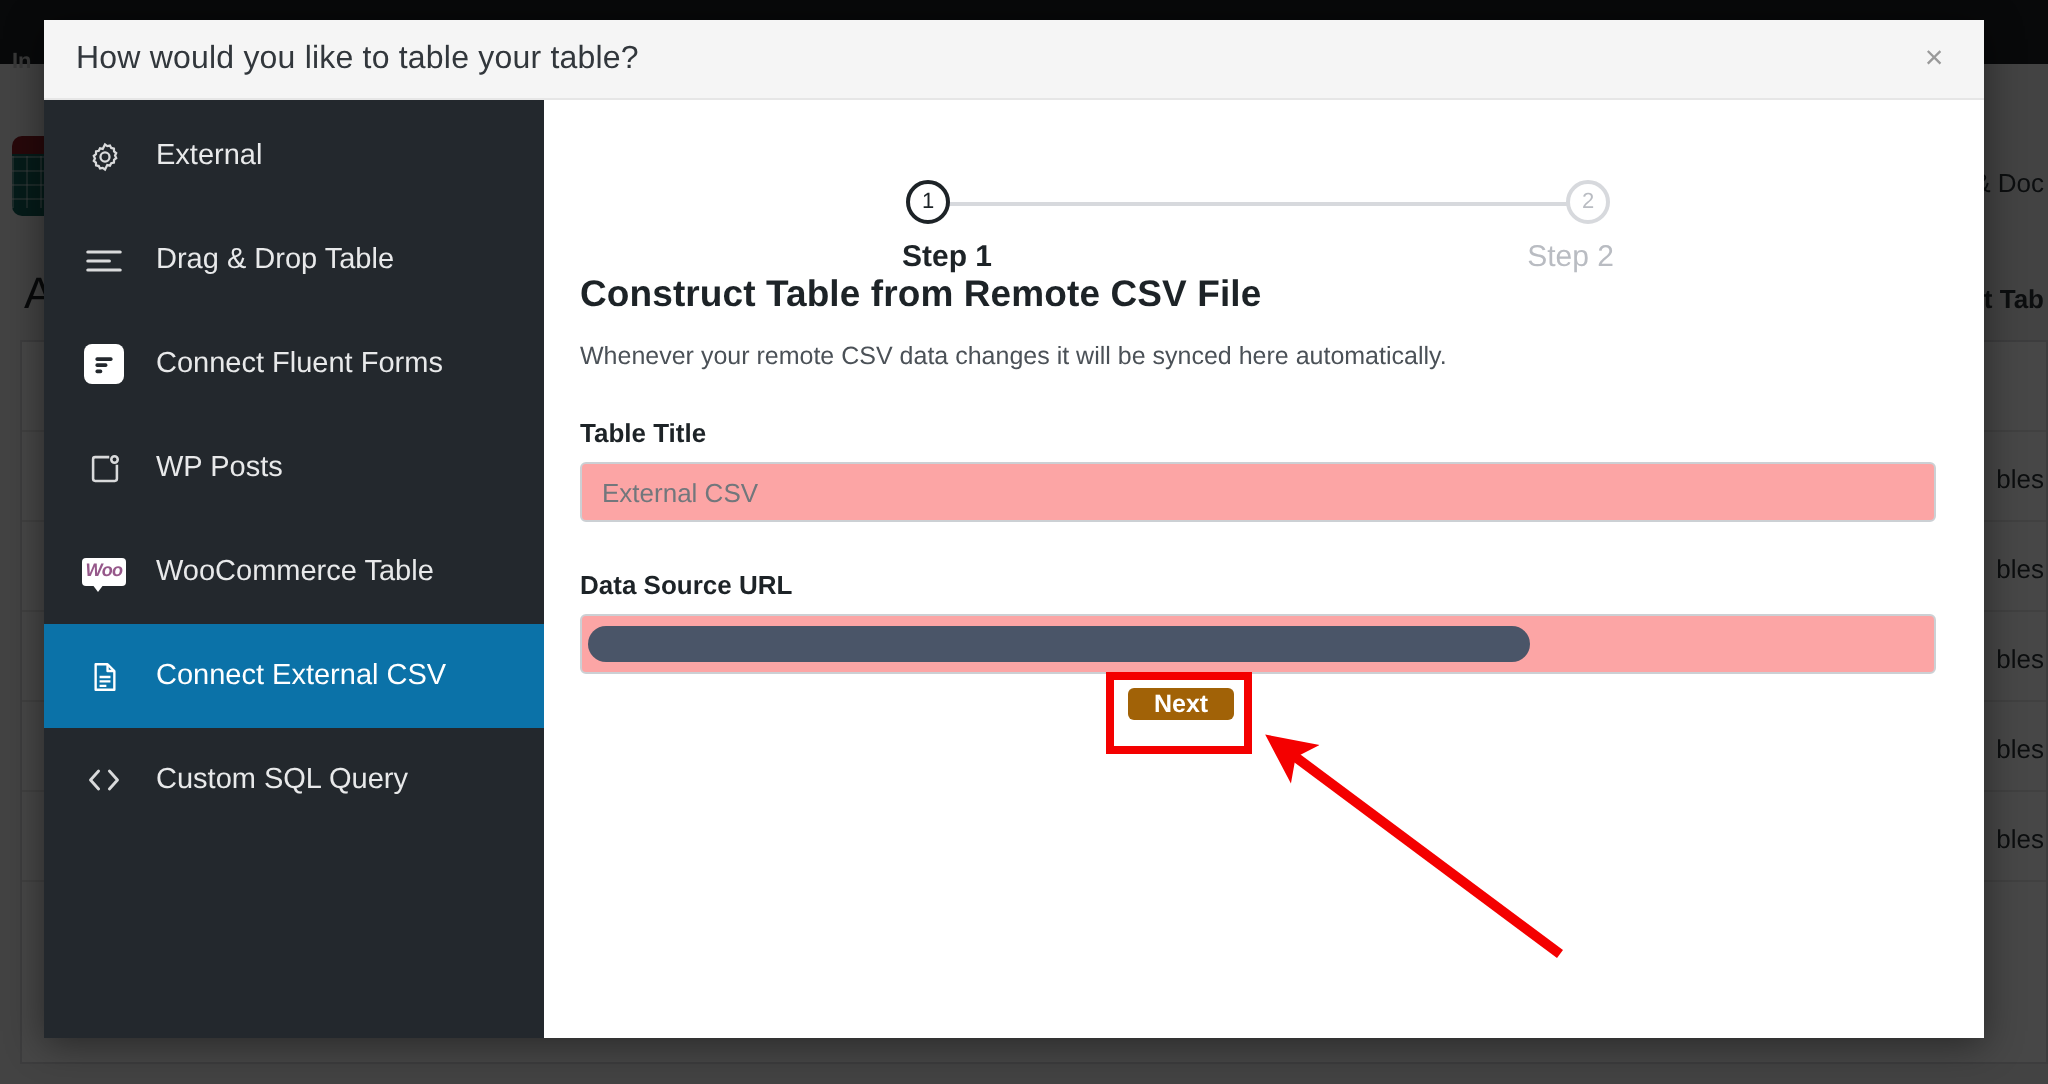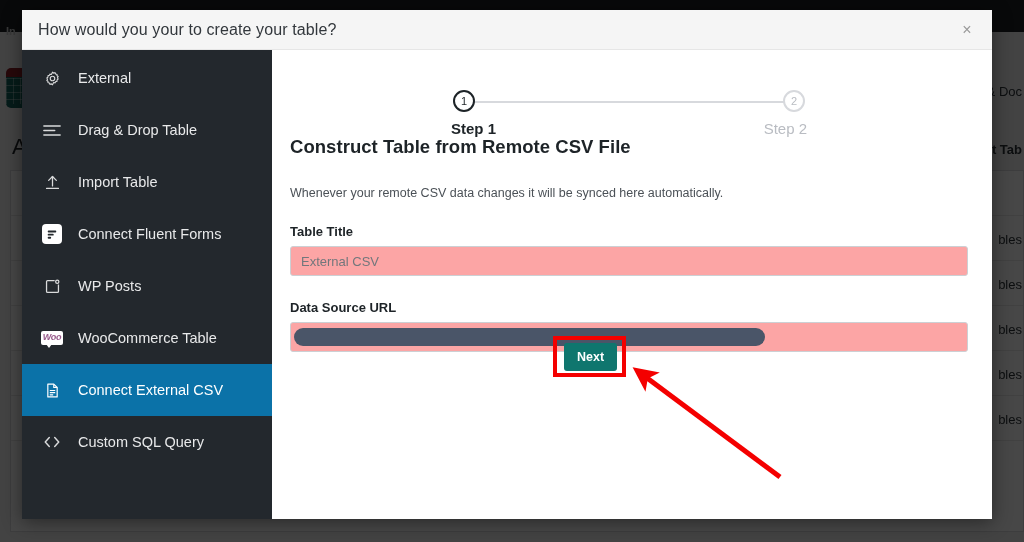--- a/index.html
+++ b/index.html
@@ -164,21 +164,21 @@
     position: absolute; top: 30px; font-size: 15px; color: #b9bcc2;
     white-space: nowrap;
   }
   .step-label.done { color: #1d2327; font-weight: bold; }
   #lab1 { left: -2px; }
   #lab2 { right: -2px; }
 
   #form-area { margin-top: 62px; max-width: 688px; }
   #form-title {
     font-size: 18.5px; color: #1d2327; font-weight: bold;
-    margin-bottom: 28px; letter-spacing: .05px;
+    margin-bottom: 13px; letter-spacing: .05px;
   }
   #form-sub {
     font-size: 12.5px; color: #4b5157; margin-bottom: 22px;
   }
   .field-label {
     font-size: 13px; font-weight: bold; color: #1d2327;
     display: block; margin-bottom: 7px; margin-top: 24px;
   }
   .field-input {
     width: 100%; height: 30px;
@@ -194,24 +194,24 @@
   #url-redaction {
     position: absolute; left: 4px; top: 6px;
     width: 471px; height: 18px;
     background: #4a5568; border-radius: 9px;
     pointer-events: none;
   }
   #url-input { padding-left: 10px; }
 
   
   #next-btn {
-    background: #0f766e; color: #ffffff;
+    background: #a16207; color: #ffffff;
     border: none; border-radius: 3px;
     font-size: 12.5px; font-weight: bold;
-    padding: 0 13px; height: 28px; cursor: pointer;
+    padding: 0 13px; height: 16px; cursor: pointer;
     font-family: inherit;
   }
   #next-wrap { position: absolute; left: 292px; top: 293px; }
 
   
   #anno-rect {
     position: absolute; left: 281px; top: 286px;
     width: 73px; height: 41px;
     border: 4px solid #f40000;
     pointer-events: none; z-index: 40;
@@ -256,21 +256,21 @@
 
     <div id="bg-chevron">›</div>
   </div>
 </div>
 
 <div id="scrim"></div>
 
 <div id="modal">
 
   <div id="modal-header">
-    <span id="modal-title">How would you your to create your table?</span>
+    <span id="modal-title">How would you like to table your table?</span>
     <button id="modal-close">×</button>
   </div>
 
   <div id="modal-body">
 
     <div id="sidebar">
 
       <div class="nav-item">
         <span class="nav-ico">
           <svg width="17" height="17" viewBox="0 0 24 24" fill="none" stroke="currentColor" stroke-width="1.6">
@@ -285,30 +285,20 @@
         <span class="nav-ico">
           <svg width="18" height="15" viewBox="0 0 20 16" fill="none" stroke="currentColor" stroke-width="1.7" stroke-linecap="round">
             <path d="M1 3h18"></path>
               <path d="M1 8h12"></path>
               <path d="M1 13h18"></path>
           </svg>
         </span>
         <span>Drag &amp; Drop Table</span>
       </div>
 
-      <div class="nav-item">
-        <span class="nav-ico">
-          <svg width="17" height="17" viewBox="0 0 20 20" fill="none" stroke="currentColor" stroke-width="1.5" stroke-linecap="round" stroke-linejoin="round">
-            <path d="M10 14V3"></path>
-              <path d="M5.5 7.5L10 3l4.5 4.5"></path>
-              <path d="M3 17h14"></path>
-          </svg>
-        </span>
-        <span>Import Table</span>
-      </div>
 
       <div class="nav-item">
         <span class="nav-ico">
           <span class="ff-badge">
             <svg width="12" height="12" viewBox="0 0 14 14" fill="#23282d">
               <rect x="2" y="3" width="10" height="2.2" rx="1"></rect>
               <rect x="2" y="6.6" width="7" height="2.2" rx="1"></rect>
               <rect x="2" y="10.2" width="4" height="2.2" rx="1"></rect>
             </svg>
           </span>

